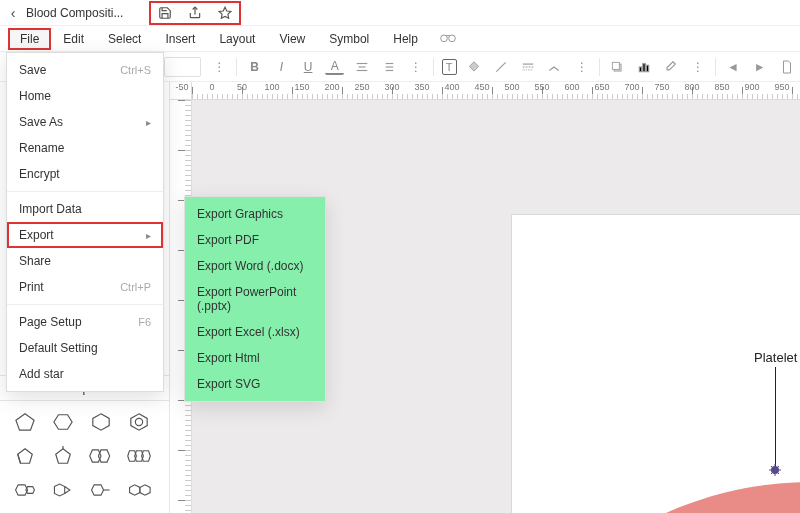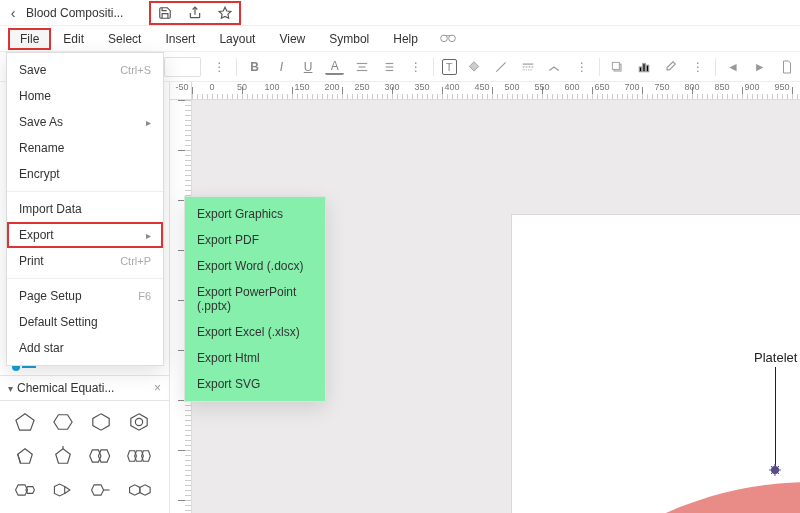--- a/index.html
+++ b/index.html
@@ -366,20 +366,23 @@
       </div>
       <div class="dd-divider"></div>
       <div class="dd-item">
         <span>Import Data</span>
       </div>
       <div class="dd-item highlight">
         <span>Export</span>
         <span class="sub">▸</span>
       </div>
       <div class="dd-item">
+        <span>Share</span>
+      </div>
+      <div class="dd-item">
         <span>Print</span>
         <span class="shortcut">Ctrl+P</span>
       </div>
       <div class="dd-divider"></div>
       <div class="dd-item">
         <span>Page Setup</span>
         <span class="shortcut">F6</span>
       </div>
       <div class="dd-item">
         <span>Default Setting</span>

